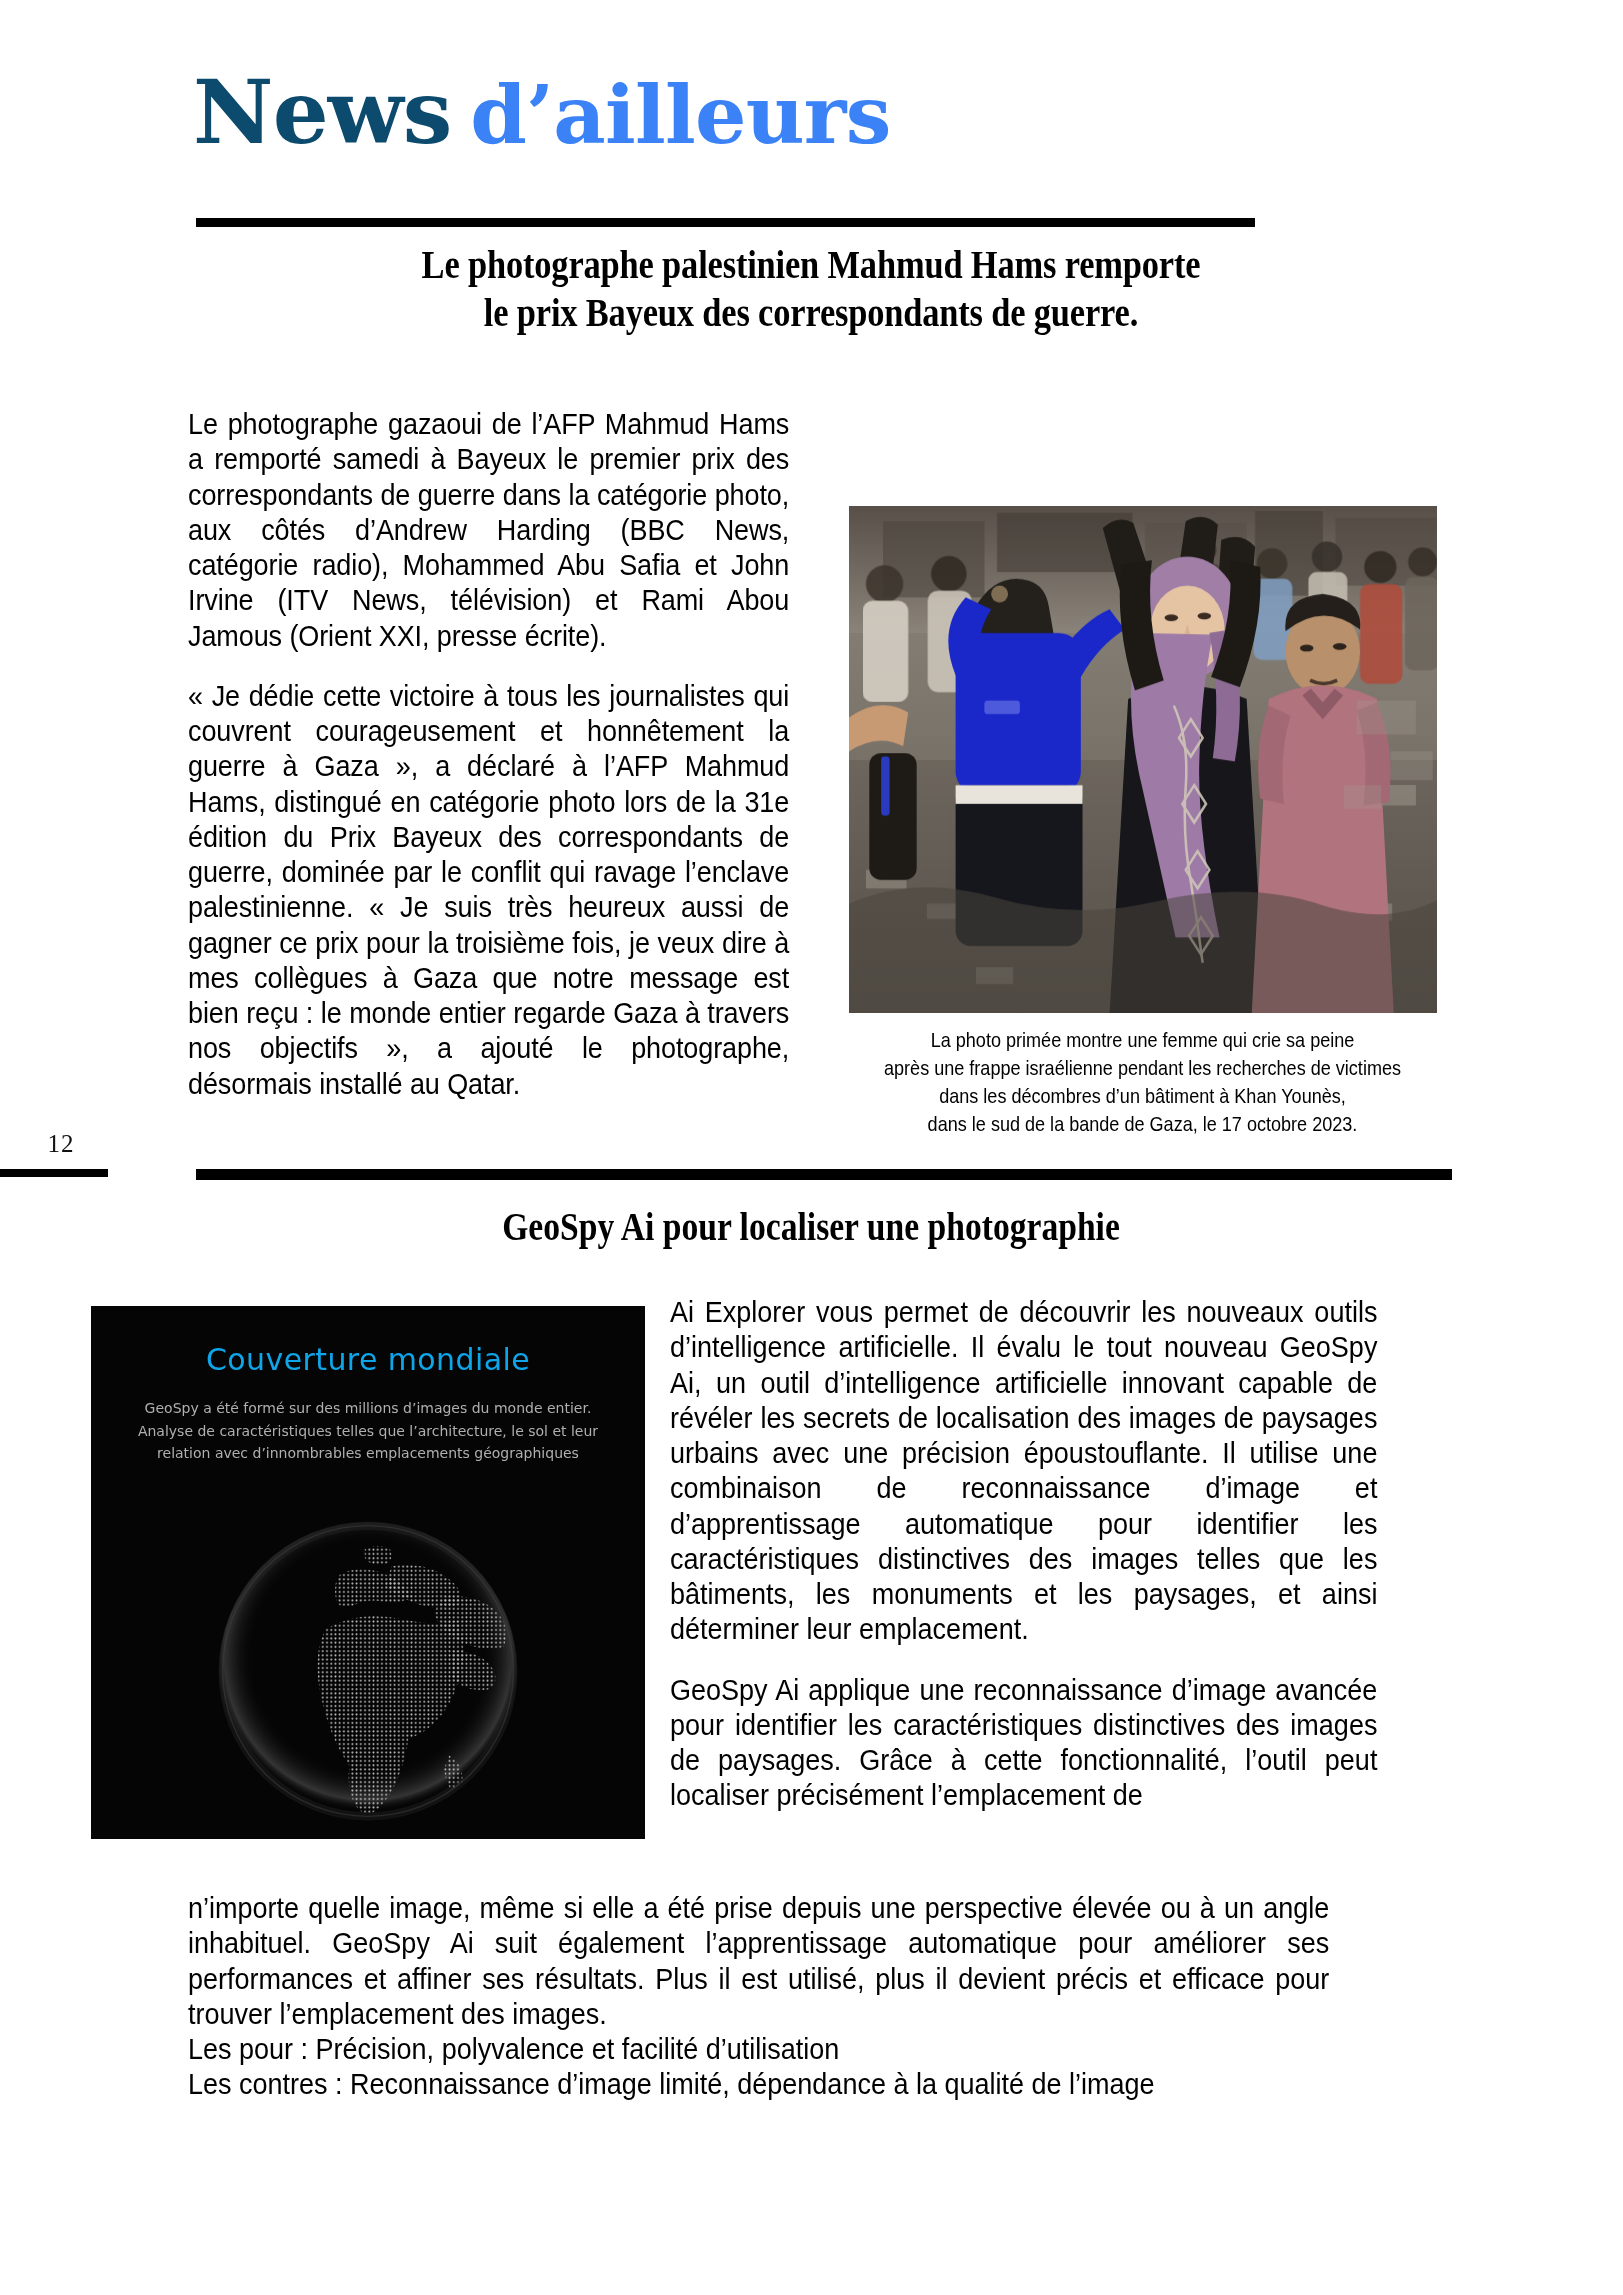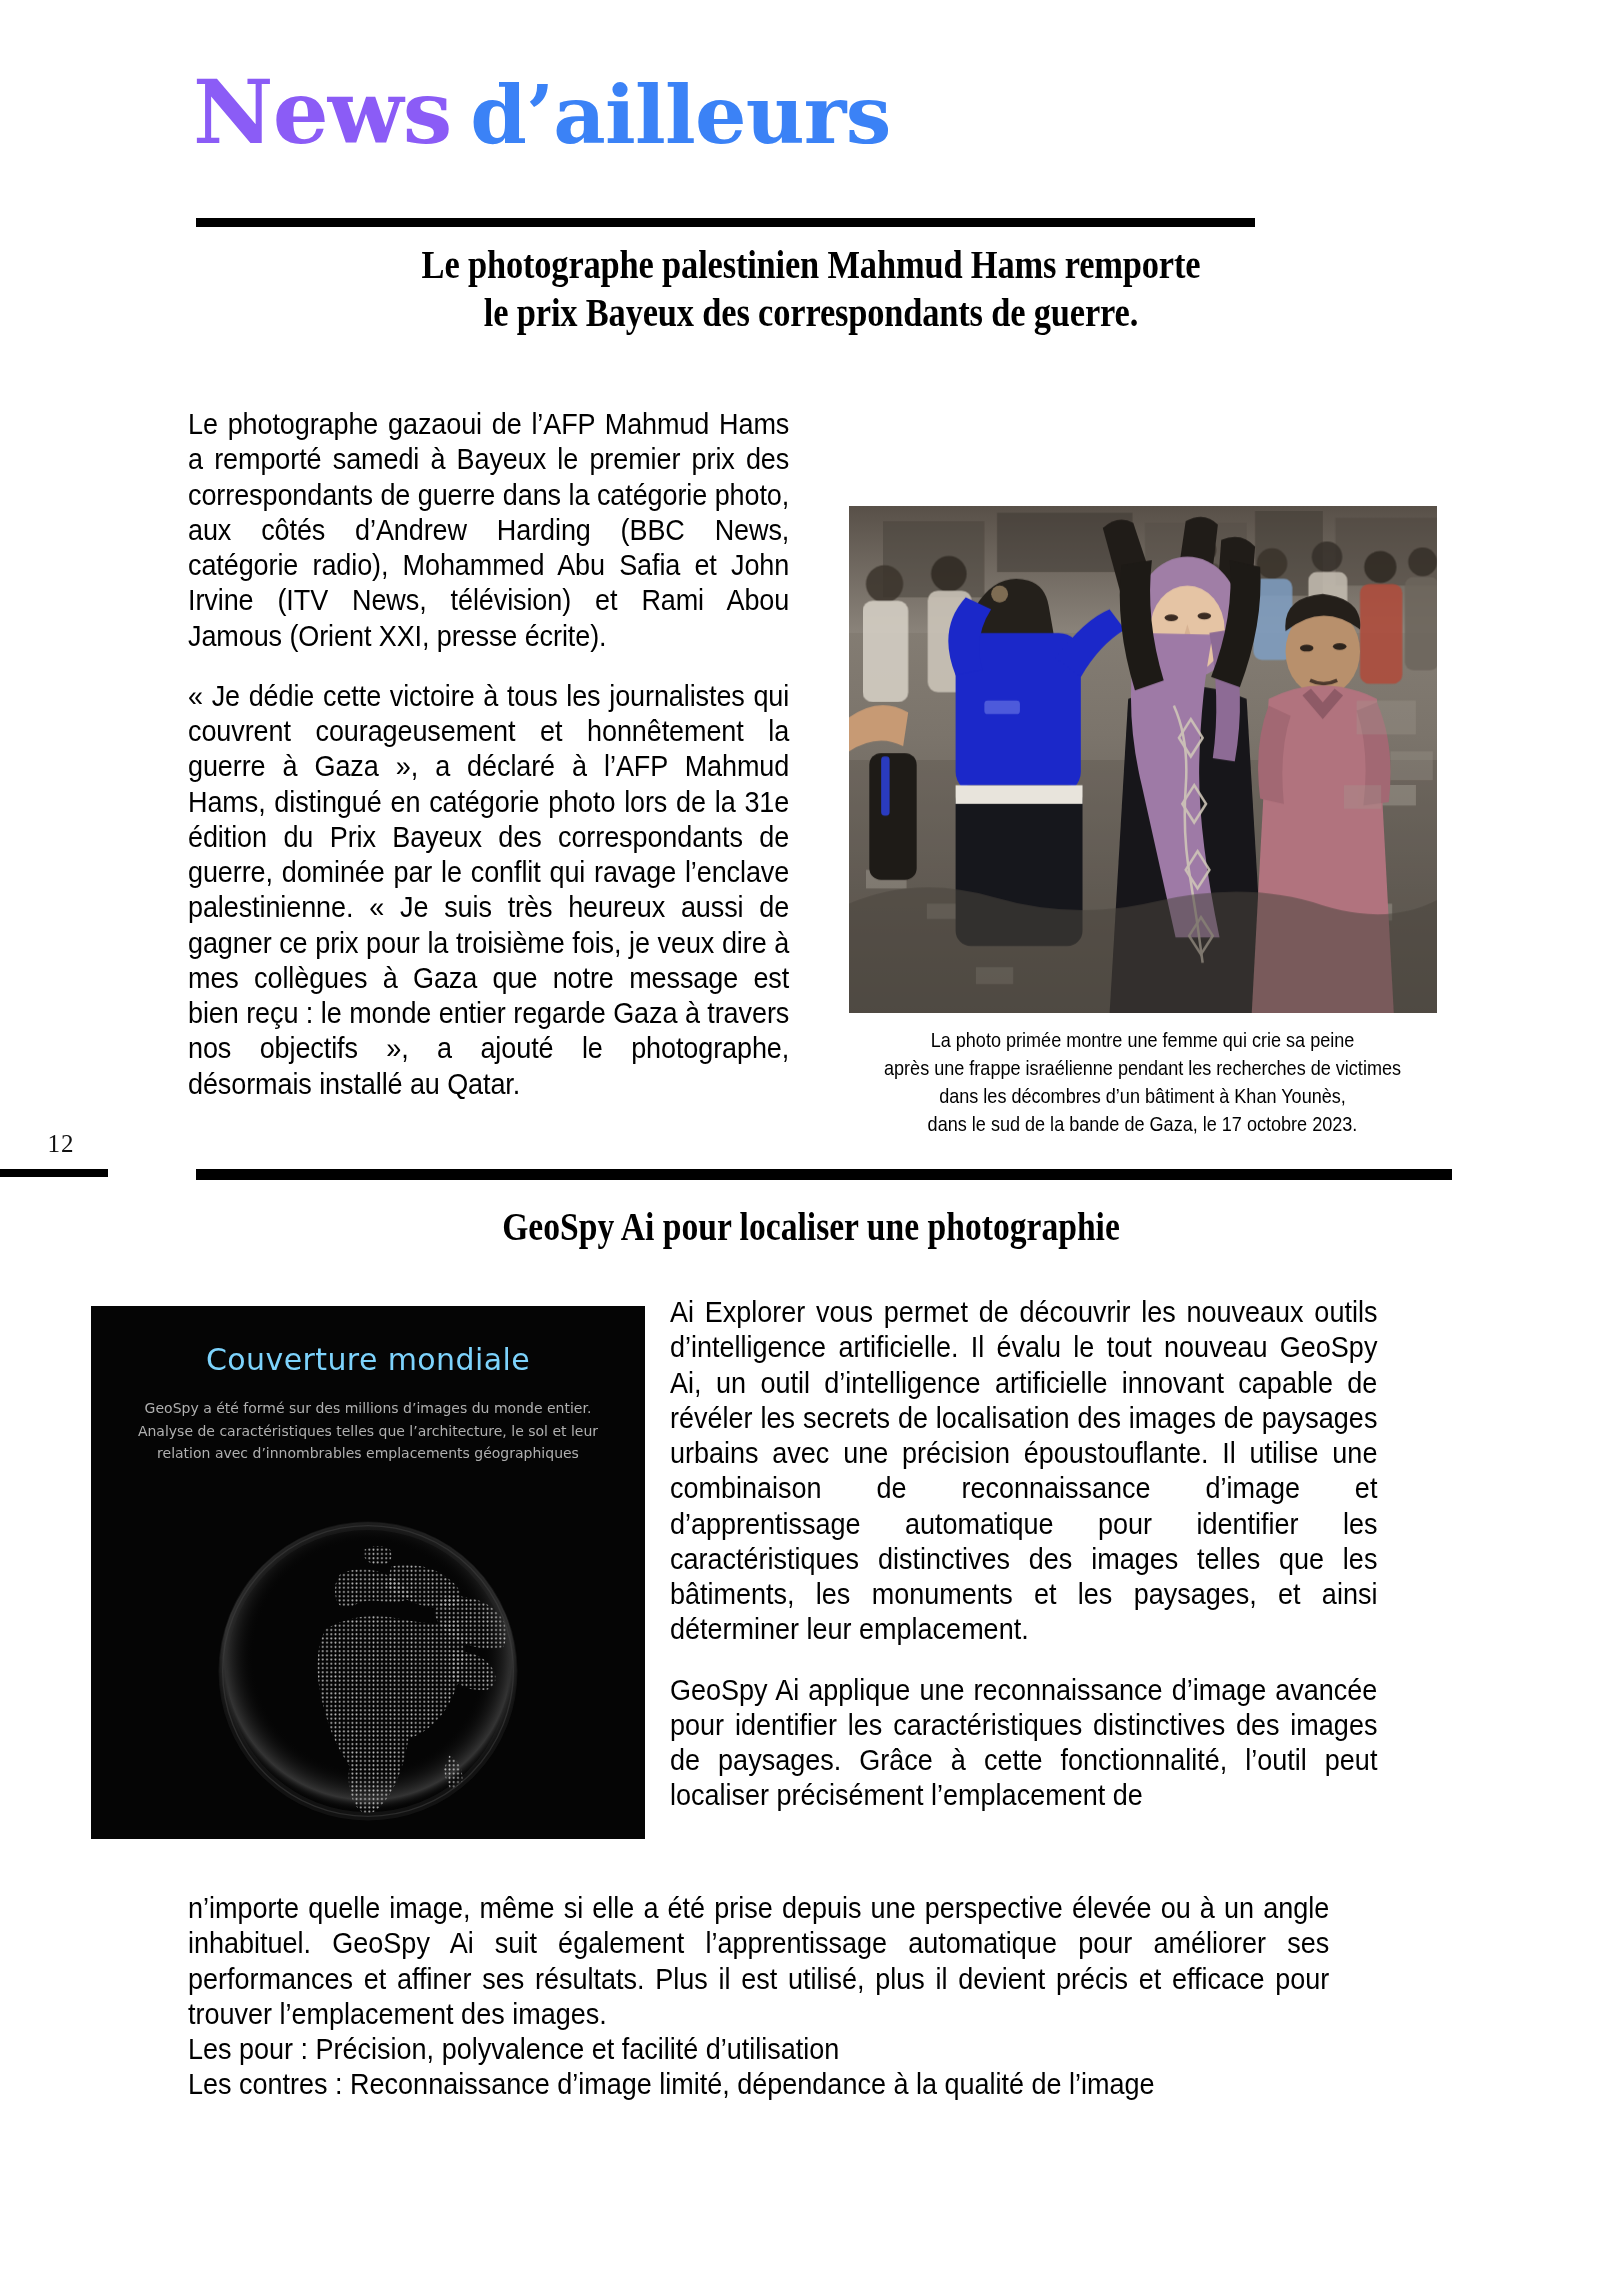--- a/index.html
+++ b/index.html
@@ -31,21 +31,21 @@
     height: 93px;
     display: flex;
     align-items: baseline;
     gap: 18.6px;
   }
   .masthead-news {
     font-family: "DejaVu Serif", "Liberation Serif", serif;
     font-weight: 700;
     font-size: 88px;
     line-height: 1;
-    color: #8b5cf6;
+    color: #0c4a6e;
     letter-spacing: -0.8px;
   }
   .masthead-ailleurs {
     font-family: "DejaVu Serif", "Liberation Serif", serif;
     font-weight: 700;
     font-size: 81px;
     line-height: 1;
     color: #3b82f6;
     letter-spacing: -0.8px;
     margin-top: 8px;
@@ -171,21 +171,21 @@
     width: 554px;
     height: 533px;
     background: #050505;
     overflow: hidden;
   }
   .geospy-title {
     position: absolute;
     left: 0; right: 0;
     top: 36px;
     text-align: center;
-    color: #7dd3fc;
+    color: #0ea5e9;
     font-family: "DejaVu Sans", sans-serif;
     font-size: 30px;
     letter-spacing: 0.4px;
     z-index: 3;
   }
   .geospy-sub {
     position: absolute;
     left: 37px; right: 37px;
     top: 91px;
     text-align: center;

